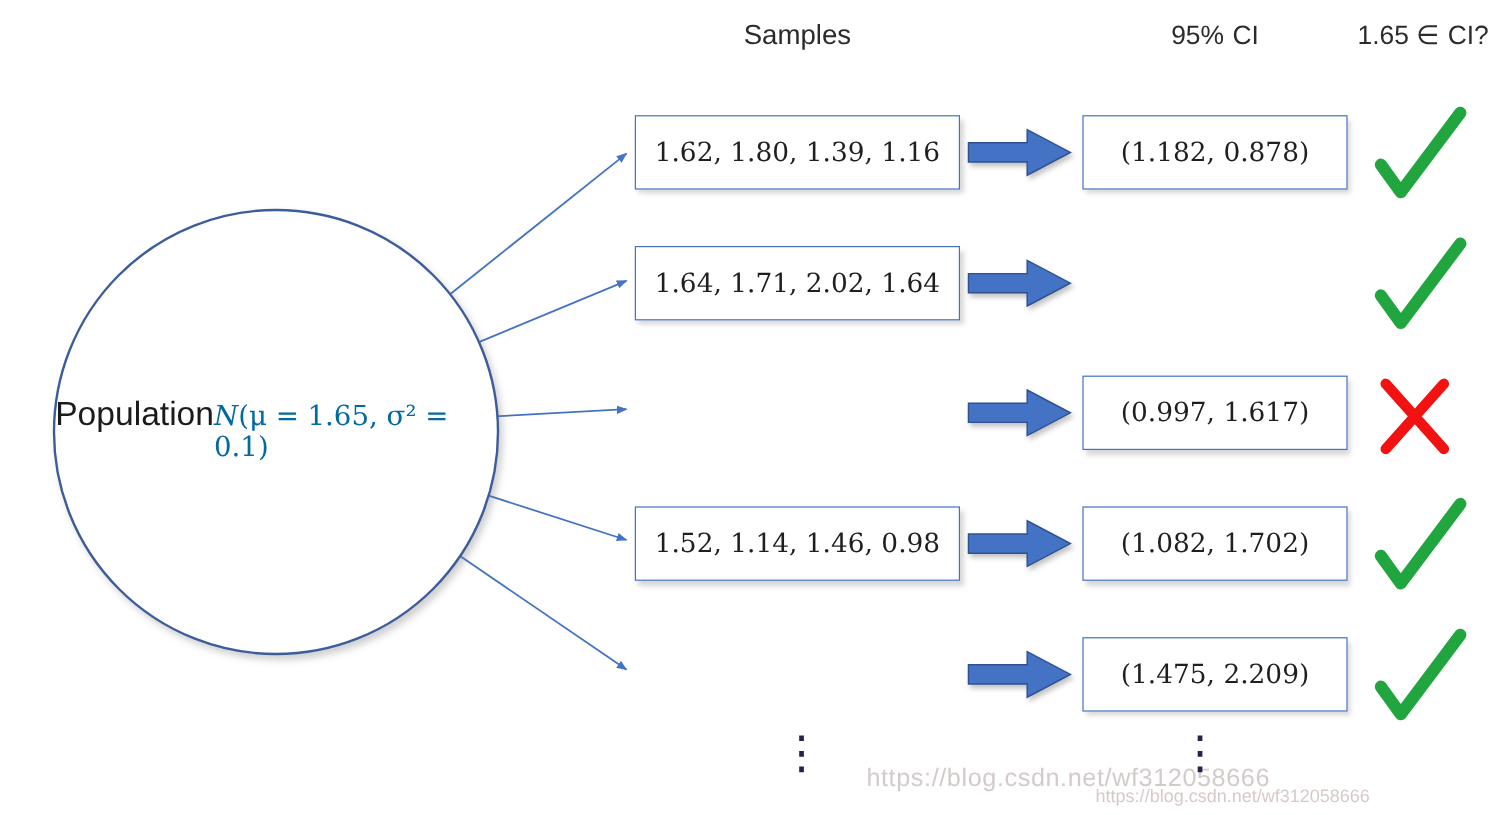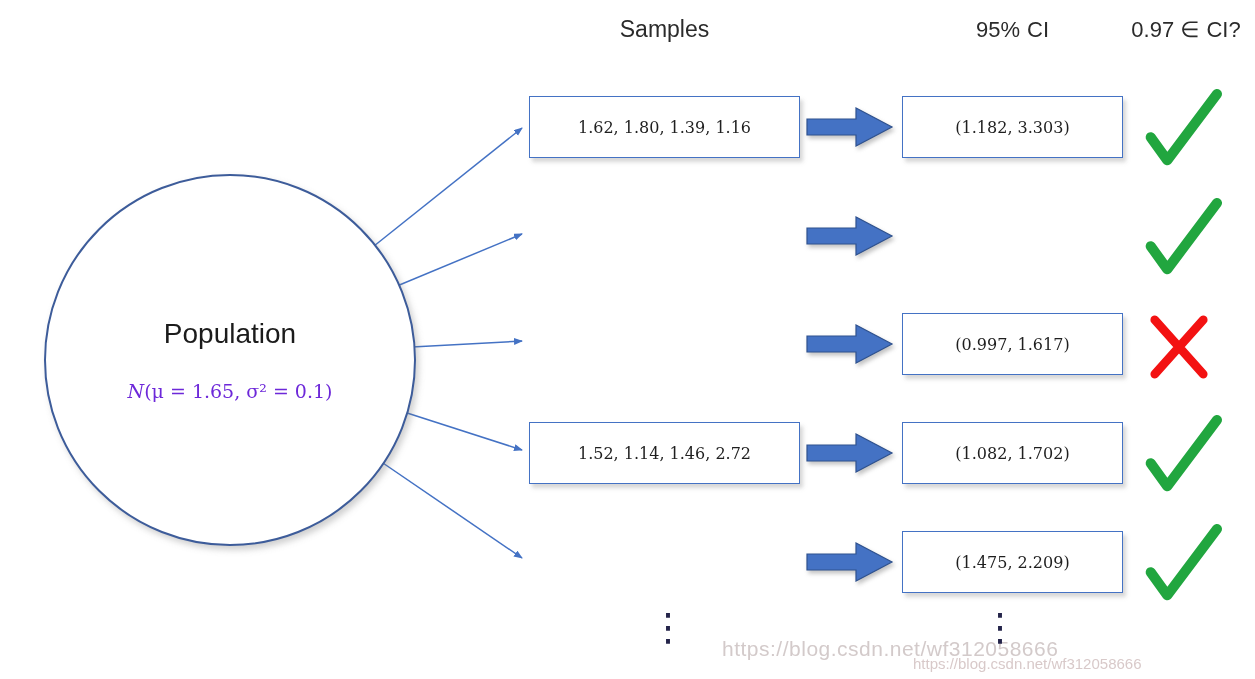--- a/index.html
+++ b/index.html
@@ -15,38 +15,38 @@
   .hdr-ci{left:866px;top:17px;width:221px;font-size:22px;}
   .hdr-member{left:1050px;top:17px;width:200px;font-size:22px;}
   .hdr .math{font-family:Liberation Sans, sans-serif;}
   .hdr .gap{display:inline-block;width:7px;}
 
   
   .circle{
     position:absolute;left:8px;top:174px;width:368px;height:368px;
     border:2px solid #3d5c9a;border-radius:50%;background:#fff;
     box-shadow:3px 4px 6px rgba(120,120,120,.35);
-    display:flex;flex-direction:column;align-items:center;justify-content:center;
+    display:flex;flex-direction:row;align-items:center;justify-content:center;
     z-index:2;
   }
   .pop-title{font-size:28px;color:#1b1b1b;margin-bottom:30px;}
-  .pop-dist{font-size:19px;color:#6d28d9;}
+  .pop-dist{font-size:23px;color:#0369a1;}
   .pop-dist .var{font-style:italic;}
 
   
   .overlay{position:absolute;left:0;top:0;z-index:1;}
 
   
   .row{position:absolute;left:0;width:1255px;height:62px;z-index:2;}
   .sample-box,.ci-box{
     position:absolute;top:0;height:62px;box-sizing:border-box;
     border:1.5px solid #4472c4;background:#fff;
     box-shadow:3px 4px 4px rgba(140,140,140,.35);
     display:flex;align-items:center;justify-content:center;
-    font-size:16px;color:#1f1f1f;
+    font-size:22px;color:#1f1f1f;
   }
   .sample-box{left:493px;width:271px;}
   .ci-box{left:866px;width:221px;}
   .block-arrow{position:absolute;left:770px;top:9px;width:88px;height:44px;
     filter:drop-shadow(2px 3px 2px rgba(120,120,120,.45));}
   .mark{position:absolute;left:1100px;top:-14px;width:95px;height:92px;}
   .mark svg{position:absolute;}
   .mark .check{left:0;top:0;width:92px;height:92px;}
   .mark .cross{left:12px;top:14px;width:62px;height:68px;}
 
@@ -74,46 +74,49 @@
     </defs>
     <line x1="338" y1="246" x2="486" y2="128" stroke="#4472c4" stroke-width="1.5" marker-end="url(#ah)"></line>
     <line x1="361" y1="286" x2="486" y2="234" stroke="#4472c4" stroke-width="1.5" marker-end="url(#ah)"></line>
     <line x1="376" y1="347" x2="486" y2="341" stroke="#4472c4" stroke-width="1.5" marker-end="url(#ah)"></line>
     <line x1="368" y1="412" x2="486" y2="450" stroke="#4472c4" stroke-width="1.5" marker-end="url(#ah)"></line>
     <line x1="344" y1="461" x2="486" y2="558" stroke="#4472c4" stroke-width="1.5" marker-end="url(#ah)"></line>
   </svg>
 
   <div class="hdr hdr-samples">Samples</div>
   <div class="hdr hdr-ci"><span class="math">95%</span><span class="gap"></span><span>CI</span></div>
-  <div class="hdr hdr-member"><span class="math">0.97 ∈</span><span class="gap"></span><span>CI?</span></div>
+  <div class="hdr hdr-member"><span class="math">1.65 ∈</span><span class="gap"></span><span>CI?</span></div>
 
   <div class="circle">
     <div class="pop-title">Population</div>
     <div class="pop-dist serif"><span class="var">N</span><span>(μ = 1.65, σ² = 0.1)</span></div>
   </div>
 
   <div class="row result-yes" style="top:96px">
     <div class="sample-box serif">
         <span>1.62, 1.80, 1.39, 1.16</span>
       </div>
     <svg class="block-arrow" viewBox="0 0 88 44">
         <polygon points="1,14 50,14 50,3 86,22 50,41 50,30 1,30" fill="#4472c4" stroke="#2f528f" stroke-width="1.2"></polygon>
       </svg>
     <div class="ci-box serif">
-        <span>(1.182, 3.303)</span>
+        <span>(1.182, 0.878)</span>
       </div>
     <div class="mark">
       <svg class="check" viewBox="0 0 100 100">
           <path d="M16 60 L34 85 L88 13" fill="none" stroke="#21a63f" stroke-width="11" stroke-linecap="round" stroke-linejoin="round"></path>
         </svg>
 
     </div>
   </div>
 
   <div class="row result-yes" style="top:205px">
+    <div class="sample-box serif">
+        <span>1.64, 1.71, 2.02, 1.64</span>
+      </div>
     <svg class="block-arrow" viewBox="0 0 88 44">
         <polygon points="1,14 50,14 50,3 86,22 50,41 50,30 1,30" fill="#4472c4" stroke="#2f528f" stroke-width="1.2"></polygon>
       </svg>
     <div class="mark">
       <svg class="check" viewBox="0 0 100 100">
           <path d="M16 60 L34 85 L88 13" fill="none" stroke="#21a63f" stroke-width="11" stroke-linecap="round" stroke-linejoin="round"></path>
         </svg>
 
     </div>
   </div>
@@ -128,21 +131,21 @@
     <div class="mark">
 
       <svg class="cross" viewBox="0 0 64 70">
           <path d="M7 7 L57 63 M57 7 L7 63" fill="none" stroke="#f31212" stroke-width="9" stroke-linecap="round"></path>
         </svg>
     </div>
   </div>
 
   <div class="row result-yes" style="top:422px">
     <div class="sample-box serif">
-        <span>1.52, 1.14, 1.46, 2.72</span>
+        <span>1.52, 1.14, 1.46, 0.98</span>
       </div>
     <svg class="block-arrow" viewBox="0 0 88 44">
         <polygon points="1,14 50,14 50,3 86,22 50,41 50,30 1,30" fill="#4472c4" stroke="#2f528f" stroke-width="1.2"></polygon>
       </svg>
     <div class="ci-box serif">
         <span>(1.082, 1.702)</span>
       </div>
     <div class="mark">
       <svg class="check" viewBox="0 0 100 100">
           <path d="M16 60 L34 85 L88 13" fill="none" stroke="#21a63f" stroke-width="11" stroke-linecap="round" stroke-linejoin="round"></path>

